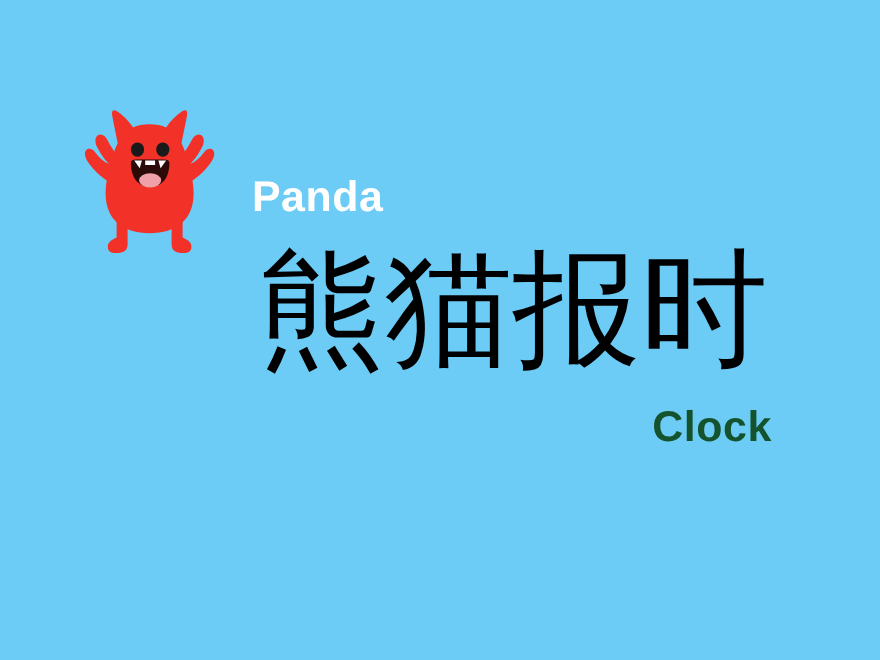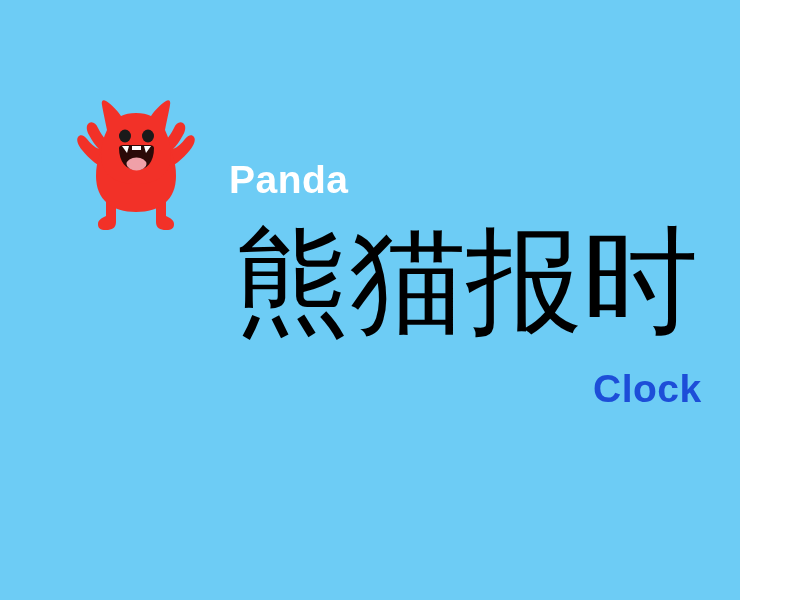--- a/index.html
+++ b/index.html
@@ -7,21 +7,21 @@
     padding: 0;
   }
   body {
     width: 800px;
     height: 600px;
     overflow: hidden;
     font-family: "Liberation Sans", sans-serif;
   }
   #splash {
     position: relative;
-    width: 740px;
+    width: 800px;
     height: 600px;
     background: #6dccf5;
     overflow: hidden;
   }
   #mascot {
     position: absolute;
     left: 72px;
     top: 92px;
     width: 128px;
     height: 148px;
@@ -50,21 +50,21 @@
     font-size: 116px;
     font-weight: 400;
     line-height: 1.02;
     letter-spacing: 0px;
     white-space: nowrap;
   }
   #label-clock {
     position: absolute;
     left: 593px;
     top: 369px;
-    color: #1d4ed8;
+    color: #14532d;
     font-size: 39px;
     font-weight: 600;
     line-height: 1;
     letter-spacing: 0.5px;
     white-space: nowrap;
   }
 </style>
 </head>
 <body>
 

